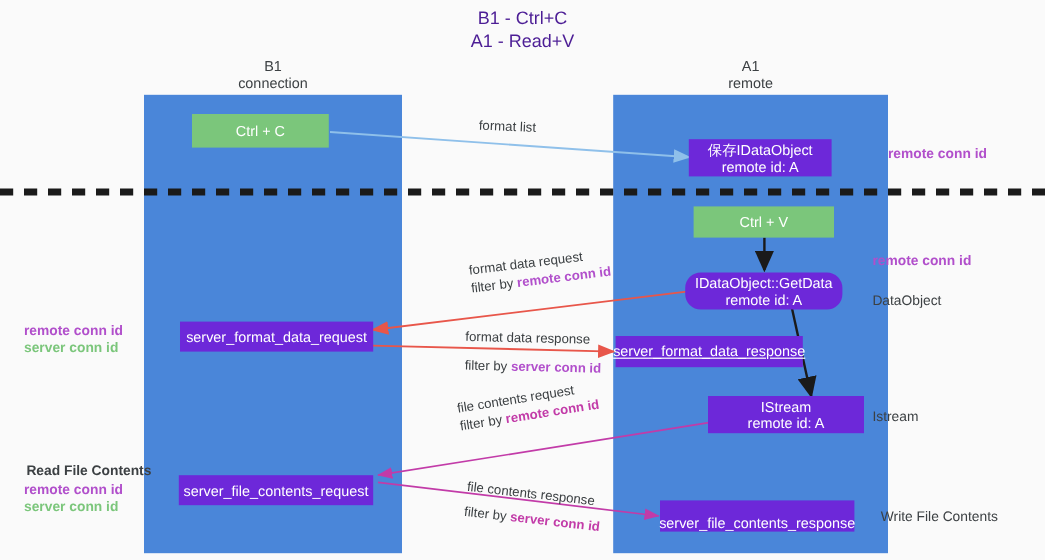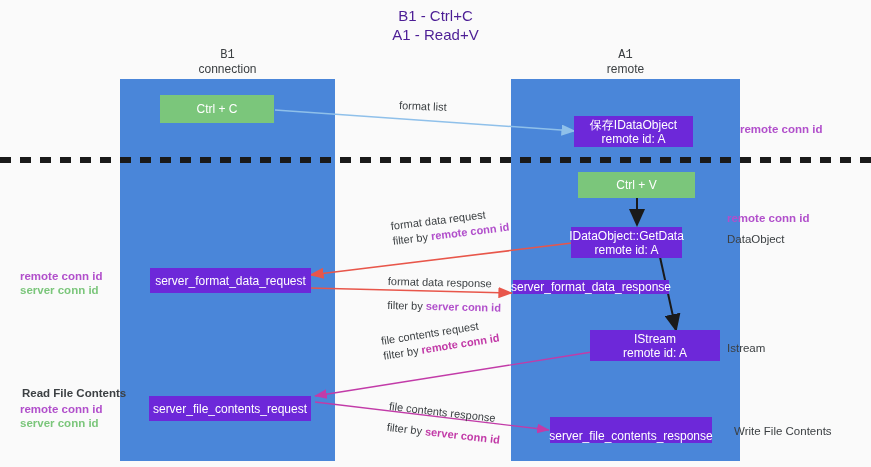--- a/index.html
+++ b/index.html
@@ -17,21 +17,21 @@
   #title{
     left:0;right:0;top:6px;text-align:center;
     font-size:15px;color:#4c1d95;line-height:19px;
   }
   #title div{white-space:pre;}
 
   
   .col-head{
     text-align:center;font-size:12px;color:#3c4043;line-height:14px;
   }
-  .col-head .l1{display:block;font-family:Liberation Mono, monospace;}
+  .col-head .l1{display:block;}
   .col-head .l2{display:block;}
 
   
   .lane{background:#4a86d9;}
 
   
   .box{
     box-sizing:border-box;
     display:flex;align-items:center;justify-content:center;
     text-align:center;color:#fff;font-size:12px;line-height:14px;
@@ -114,30 +114,30 @@
 
   <div class="abs box orange" style="left:574px;top:116px;width:119px;height:31px;">
     <span class="ln">保存IDataObject</span>
     <span class="ln">remote id: A</span>
   </div>
 
   <div class="abs box green" style="left:578px;top:172px;width:117px;height:26px;">
     <span class="ln">Ctrl + V</span>
   </div>
 
-  <div class="abs box orange" style="left:571px;top:227px;width:111px;height:31px;">
+  <div class="abs box orange" style="left:571px;top:227px;width:131px;height:31px;border-radius:13px;">
     <span class="ln">IDataObject::GetData</span>
     <span class="ln">remote id: A</span>
   </div>
 
   <div class="abs box orange" style="left:150px;top:268px;width:161px;height:25px;">
     <span class="ln">server_format_data_request</span>
   </div>
 
-  <div class="abs box orange" style="left:513px;top:280px;width:156px;height:14px;">
+  <div class="abs box orange" style="left:513px;top:280px;width:156px;height:26px;text-decoration:underline;">
     <span class="ln">server_format_data_response</span>
   </div>
 
   <div class="abs box orange" style="left:590px;top:330px;width:130px;height:31px;">
     <span class="ln">IStream</span>
     <span class="ln">remote id: A</span>
   </div>
 
   <div class="abs box orange" style="left:149px;top:384px;width:162px;height:25px;margin-top:12px;">
     <span class="ln">server_file_contents_request</span>
@@ -166,21 +166,21 @@
 
   <div class="abs cap" style="left:390px;top:399px;transform:rotate(6.5deg);transform-origin:left top;">
     <div>file contents response</div>
     <div style="margin-top:6px;"><span>filter by </span><b class="m">server conn id</b></div>
   </div>
 
   <div class="abs lbl purple" style="left:740px;top:122px;">remote conn id</div>
 
   <div class="abs lbl purple" style="left:727px;top:211px;">remote conn id</div>
 
-  <div class="abs lbl" style="left:727px;top:232px;text-align:right;">DataObject</div>
+  <div class="abs lbl" style="left:727px;top:244px;text-align:right;">DataObject</div>
 
   <div class="abs lbl" style="left:727px;top:341px;">Istream</div>
 
   <div class="abs lbl" style="left:734px;top:424px;">Write File Contents</div>
 
   <div class="abs lbl purple" style="left:20px;top:269px;">remote conn id</div>
   <div class="abs lbl green" style="left:20px;top:283px;">server conn id</div>
 
   <div class="abs lbl" style="left:22px;top:386px;font-weight:bold;">Read File Contents</div>
   <div class="abs lbl purple" style="left:20px;top:402px;">remote conn id</div>

